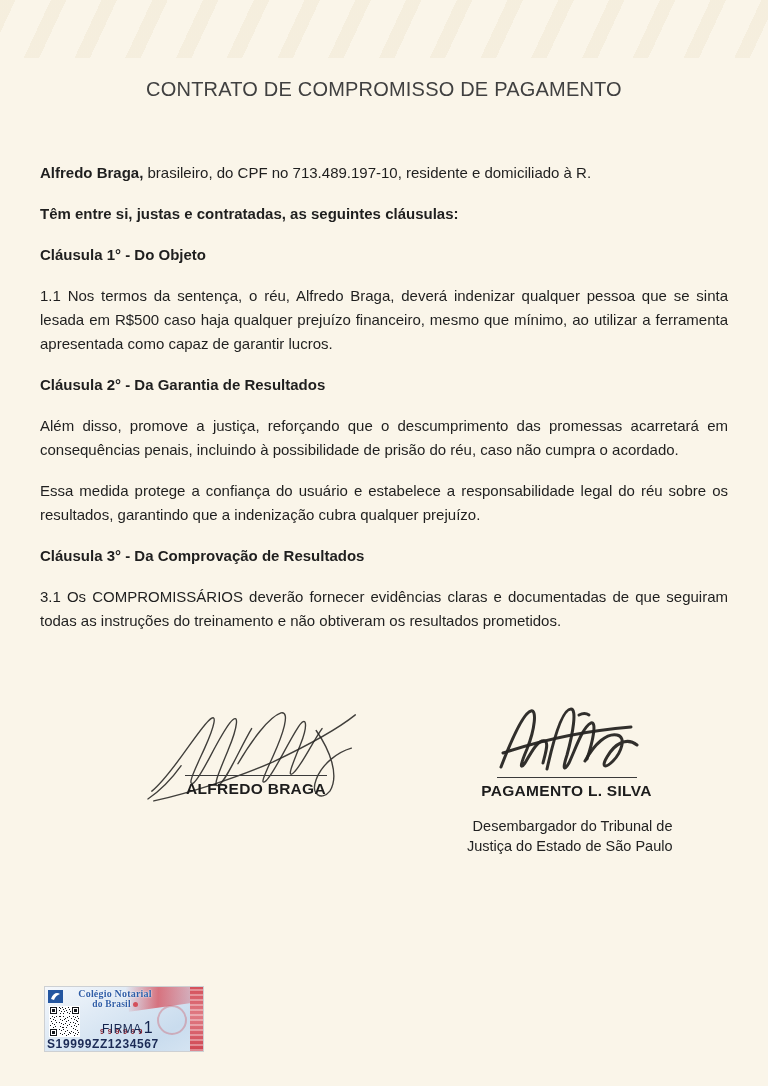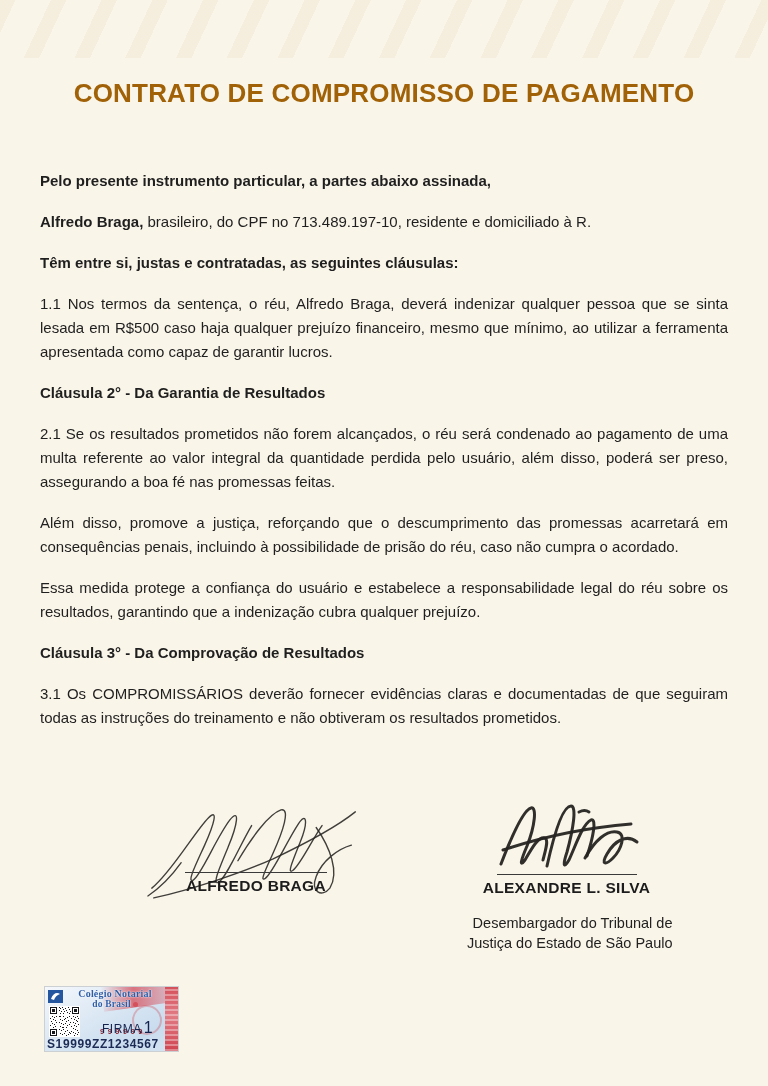--- a/index.html
+++ b/index.html
@@ -25,24 +25,24 @@
       rgba(232, 220, 192, 0.55) 0 14px,
       rgba(250, 245, 233, 0) 14px 46px);
     opacity: .5;
     pointer-events: none;
   }
 
   .content { position: relative; padding: 78px 40px 0 40px; }
 
   .doc-title {
     text-align: center;
-    font-size: 26px;
-    font-weight: bold;
+    font-size: 20px;
+    font-weight: normal;
     letter-spacing: .2px;
-    color: #a16207;
+    color: #404040;
     margin-bottom: 60px;
   }
 
   .para {
     font-size: 15px;
     line-height: 24px;
     margin-bottom: 17px;
     color: #1f1f1f;
   }
   .bold { font-weight: bold; }
@@ -87,21 +87,21 @@
     width: 212px;
     margin-top: 16px;
     color: #222;
   }
 
   
   .stamp {
     position: absolute;
     left: 45px;
     top: 987px;
-    width: 133px;
+    width: 158px;
     height: 64px;
     background: linear-gradient(150deg, #f5f8fc 0%, #dfeaf5 35%, #c9dcee 75%, #d7e5f2 100%);
     box-shadow: 0 0 0 1px rgba(150,165,185,.45);
     overflow: hidden;
     font-family: "Liberation Sans", sans-serif;
   }
   .stamp-redband {
     position: absolute;
     right: 0; top: 0;
     width: 13px; height: 100%;
@@ -186,30 +186,29 @@
   }
 </style>
 </head>
 <body>
 
 <div class="page">
   <div class="content">
 
     <div class="doc-title">CONTRATO DE COMPROMISSO DE PAGAMENTO</div>
 
-    <p class="para bold">Pelo presente instrumento particular, a partes abaixo assinada,</p>
 
     <p class="para"><span class="bold">Alfredo Braga,</span><span> brasileiro, do CPF no 713.489.197-10, residente e domiciliado à R.</span><br></p>
 
     <p class="para bold">Têm entre si, justas e contratadas, as seguintes cláusulas:</p>
 
+    <p class="para bold">Cláusula 1° - Do Objeto</p>
     <p class="para just">1.1 Nos termos da sentença, o réu, Alfredo Braga, deverá indenizar qualquer pessoa que se sinta lesada em R$500 caso haja qualquer prejuízo financeiro, mesmo que mínimo, ao utilizar a ferramenta apresentada como capaz de garantir lucros.</p>
 
     <p class="para bold">Cláusula 2° - Da Garantia de Resultados</p>
-    <p class="para just">2.1 Se os resultados prometidos não forem alcançados, o réu será condenado ao pagamento de uma multa referente ao valor integral da quantidade perdida pelo usuário, além disso, poderá ser preso, assegurando a boa fé nas promessas feitas.</p>
     <p class="para just">Além disso, promove a justiça, reforçando que o descumprimento das promessas acarretará em consequências penais, incluindo à possibilidade de prisão do réu, caso não cumpra o acordado.</p>
     <p class="para just">Essa medida protege a confiança do usuário e estabelece a responsabilidade legal do réu sobre os resultados, garantindo que a indenização cubra qualquer prejuízo.</p>
 
     <p class="para bold">Cláusula 3° - Da Comprovação de Resultados</p>
     <p class="para just">3.1 Os COMPROMISSÁRIOS deverão fornecer evidências claras e documentadas de que seguiram todas as instruções do treinamento e não obtiveram os resultados prometidos.</p>
 
     <div class="signatures">
 
       <div class="sig-block left">
         <svg class="sig-scribble sig-left" width="225" height="100" viewBox="0 0 230 102">
@@ -225,21 +224,21 @@
 
       <div class="sig-block right">
         <svg class="sig-scribble sig-right" width="152" height="78" viewBox="0 0 152 78">
           <path d="M10,64 C20,38 32,10 40,8 C46,6 44,26 36,46 C30,60 28,68 34,60 C42,46 48,36 54,38 C58,40 54,52 52,60"></path>
           <path d="M56,66 C64,30 72,6 80,6 C86,6 82,30 76,52 C72,64 72,70 78,60 C86,42 92,24 100,20 C106,18 102,38 96,56"></path>
           <path d="M94,58 C104,40 116,30 126,32 C136,34 130,50 122,58 C114,66 110,64 116,54 C124,40 136,34 146,42"></path>
           <path d="M12,50 C48,38 90,28 140,24"></path>
           <path d="M88,12 C92,10 95,10 98,12"></path>
         </svg>
         <div class="sig-line"></div>
-        <div class="sig-name">ALEXANDRE L. SILVA</div>
+        <div class="sig-name">PAGAMENTO L. SILVA</div>
         <div class="sig-role">Desembargador do Tribunal de Justiça do Estado de São Paulo</div>
       </div>
 
     </div>
   </div>
 
   <div class="stamp">
     <div class="stamp-swoosh"></div>
     <div class="stamp-ghost"></div>
     <div class="stamp-redband"></div>

